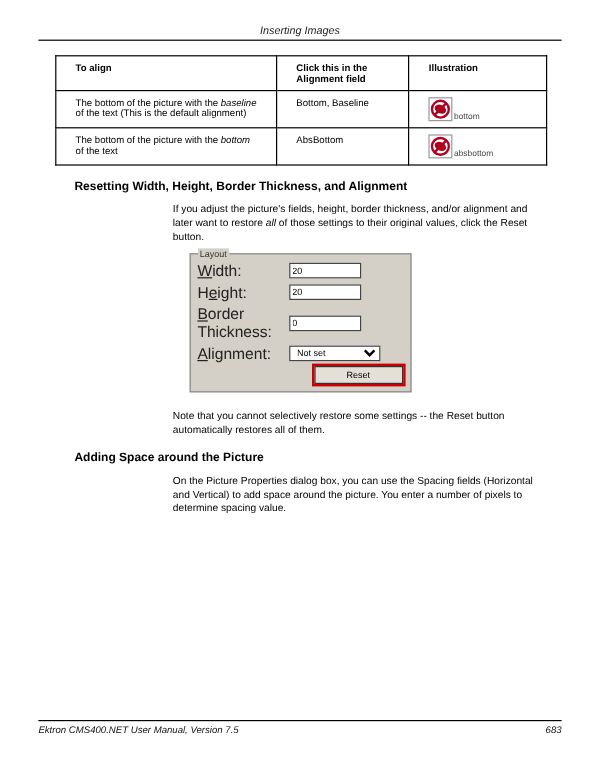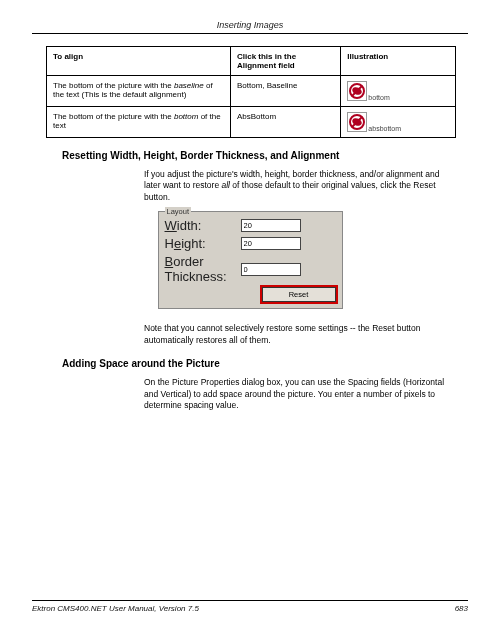--- a/index.html
+++ b/index.html
@@ -25,21 +25,21 @@
       border-top: 1px solid #000;
       margin-bottom: 12px;
     }
     table.align-table {
       border-collapse: collapse;
       width: 94%;
       margin-left: 14px;
     }
     table.align-table th, table.align-table td {
       border: 1px solid #000;
-      padding: 5px 6px;
+      padding: 5px 16px;
       vertical-align: top;
       font-size: 8px;
       text-align: left;
     }
     table.align-table th {
       font-weight: bold;
     }
     .col1 { width: 45%; }
     .col2 { width: 27%; }
     .col3 { width: 28%; }
@@ -201,36 +201,42 @@
           <span class="illus-label">absbottom</span>
         </div>
       </td>
     </tr>
   </tbody>
 </table>
 
 <div class="heading-sub">Resetting Width, Height, Border Thickness, and Alignment</div>
 
 <div class="body-para">
-  <span>If you adjust the picture's width, height, border thickness, and/or alignment and later want to restore </span><span class="emph-italic">all</span><span> of those default to their original values, click the </span><span class="bold">Reset</span><span> button.</span>
+  <span>If you adjust the picture's fields, height, border thickness, and/or alignment and later want to restore </span><span class="emph-italic">all</span><span> of those settings to their original values, click the </span><span class="bold">Reset</span><span> button.</span>
 </div>
 
 <div class="dialog-box">
   <div class="dialog-legend">Layout</div>
   <div class="dialog-row">
     <div class="dialog-label"><span class="ul">W</span><span>idth:</span></div>
     <input class="dialog-input" value="20" style="">
   </div>
   <div class="dialog-row">
     <div class="dialog-label"><span>H</span><span class="ul">e</span><span>ight:</span></div>
     <input class="dialog-input" value="20" style="">
   </div>
   <div class="dialog-row">
     <div class="dialog-label"><span class="ul">B</span><span>order Thickness:</span></div>
     <input class="dialog-input" value="0" style="">
+  </div>
+  <div class="dialog-row">
+    <div class="dialog-label"><span class="ul">A</span><span>lignment:</span></div>
+    <select class="dialog-select">
+      <option>Not set</option>
+    </select>
   </div>
   <div class="dialog-reset-wrap">
     <button class="dialog-reset">Reset</button>
   </div>
 </div>
 
 <div class="body-para">
   <span>Note that you cannot selectively restore some settings -- the </span><span class="bold">Reset</span><span> button automatically restores all of them.</span>
 </div>
 

